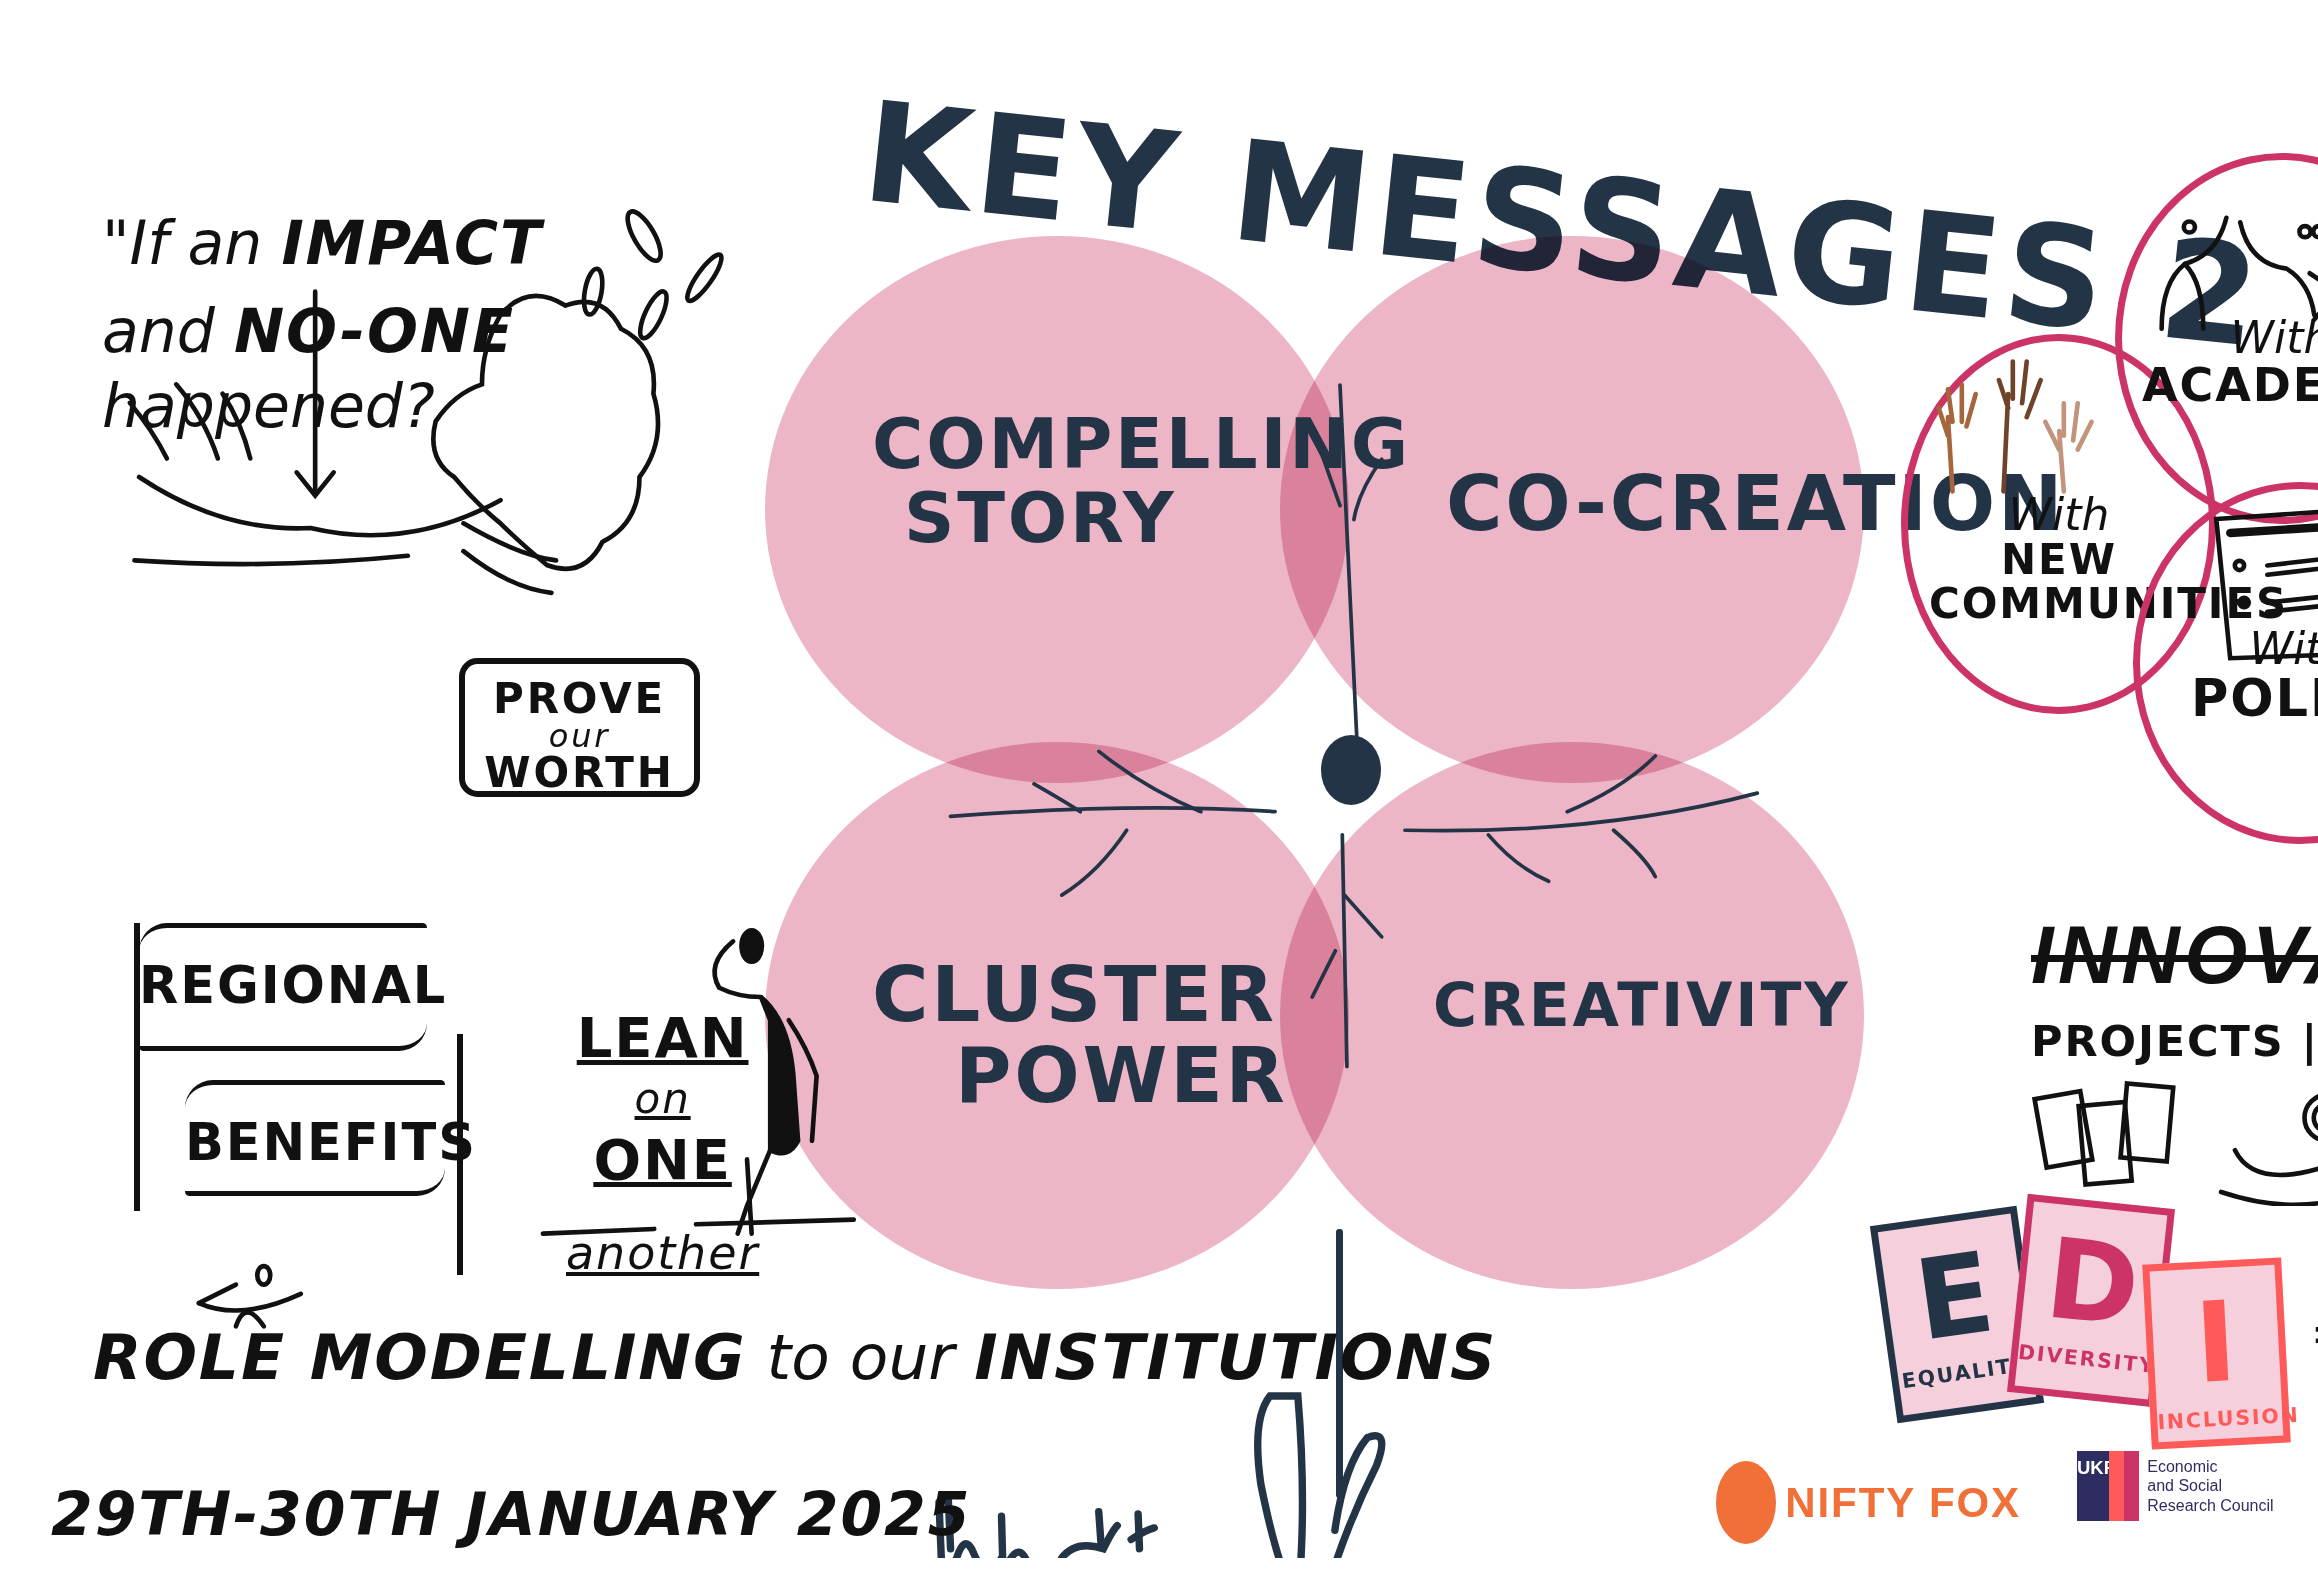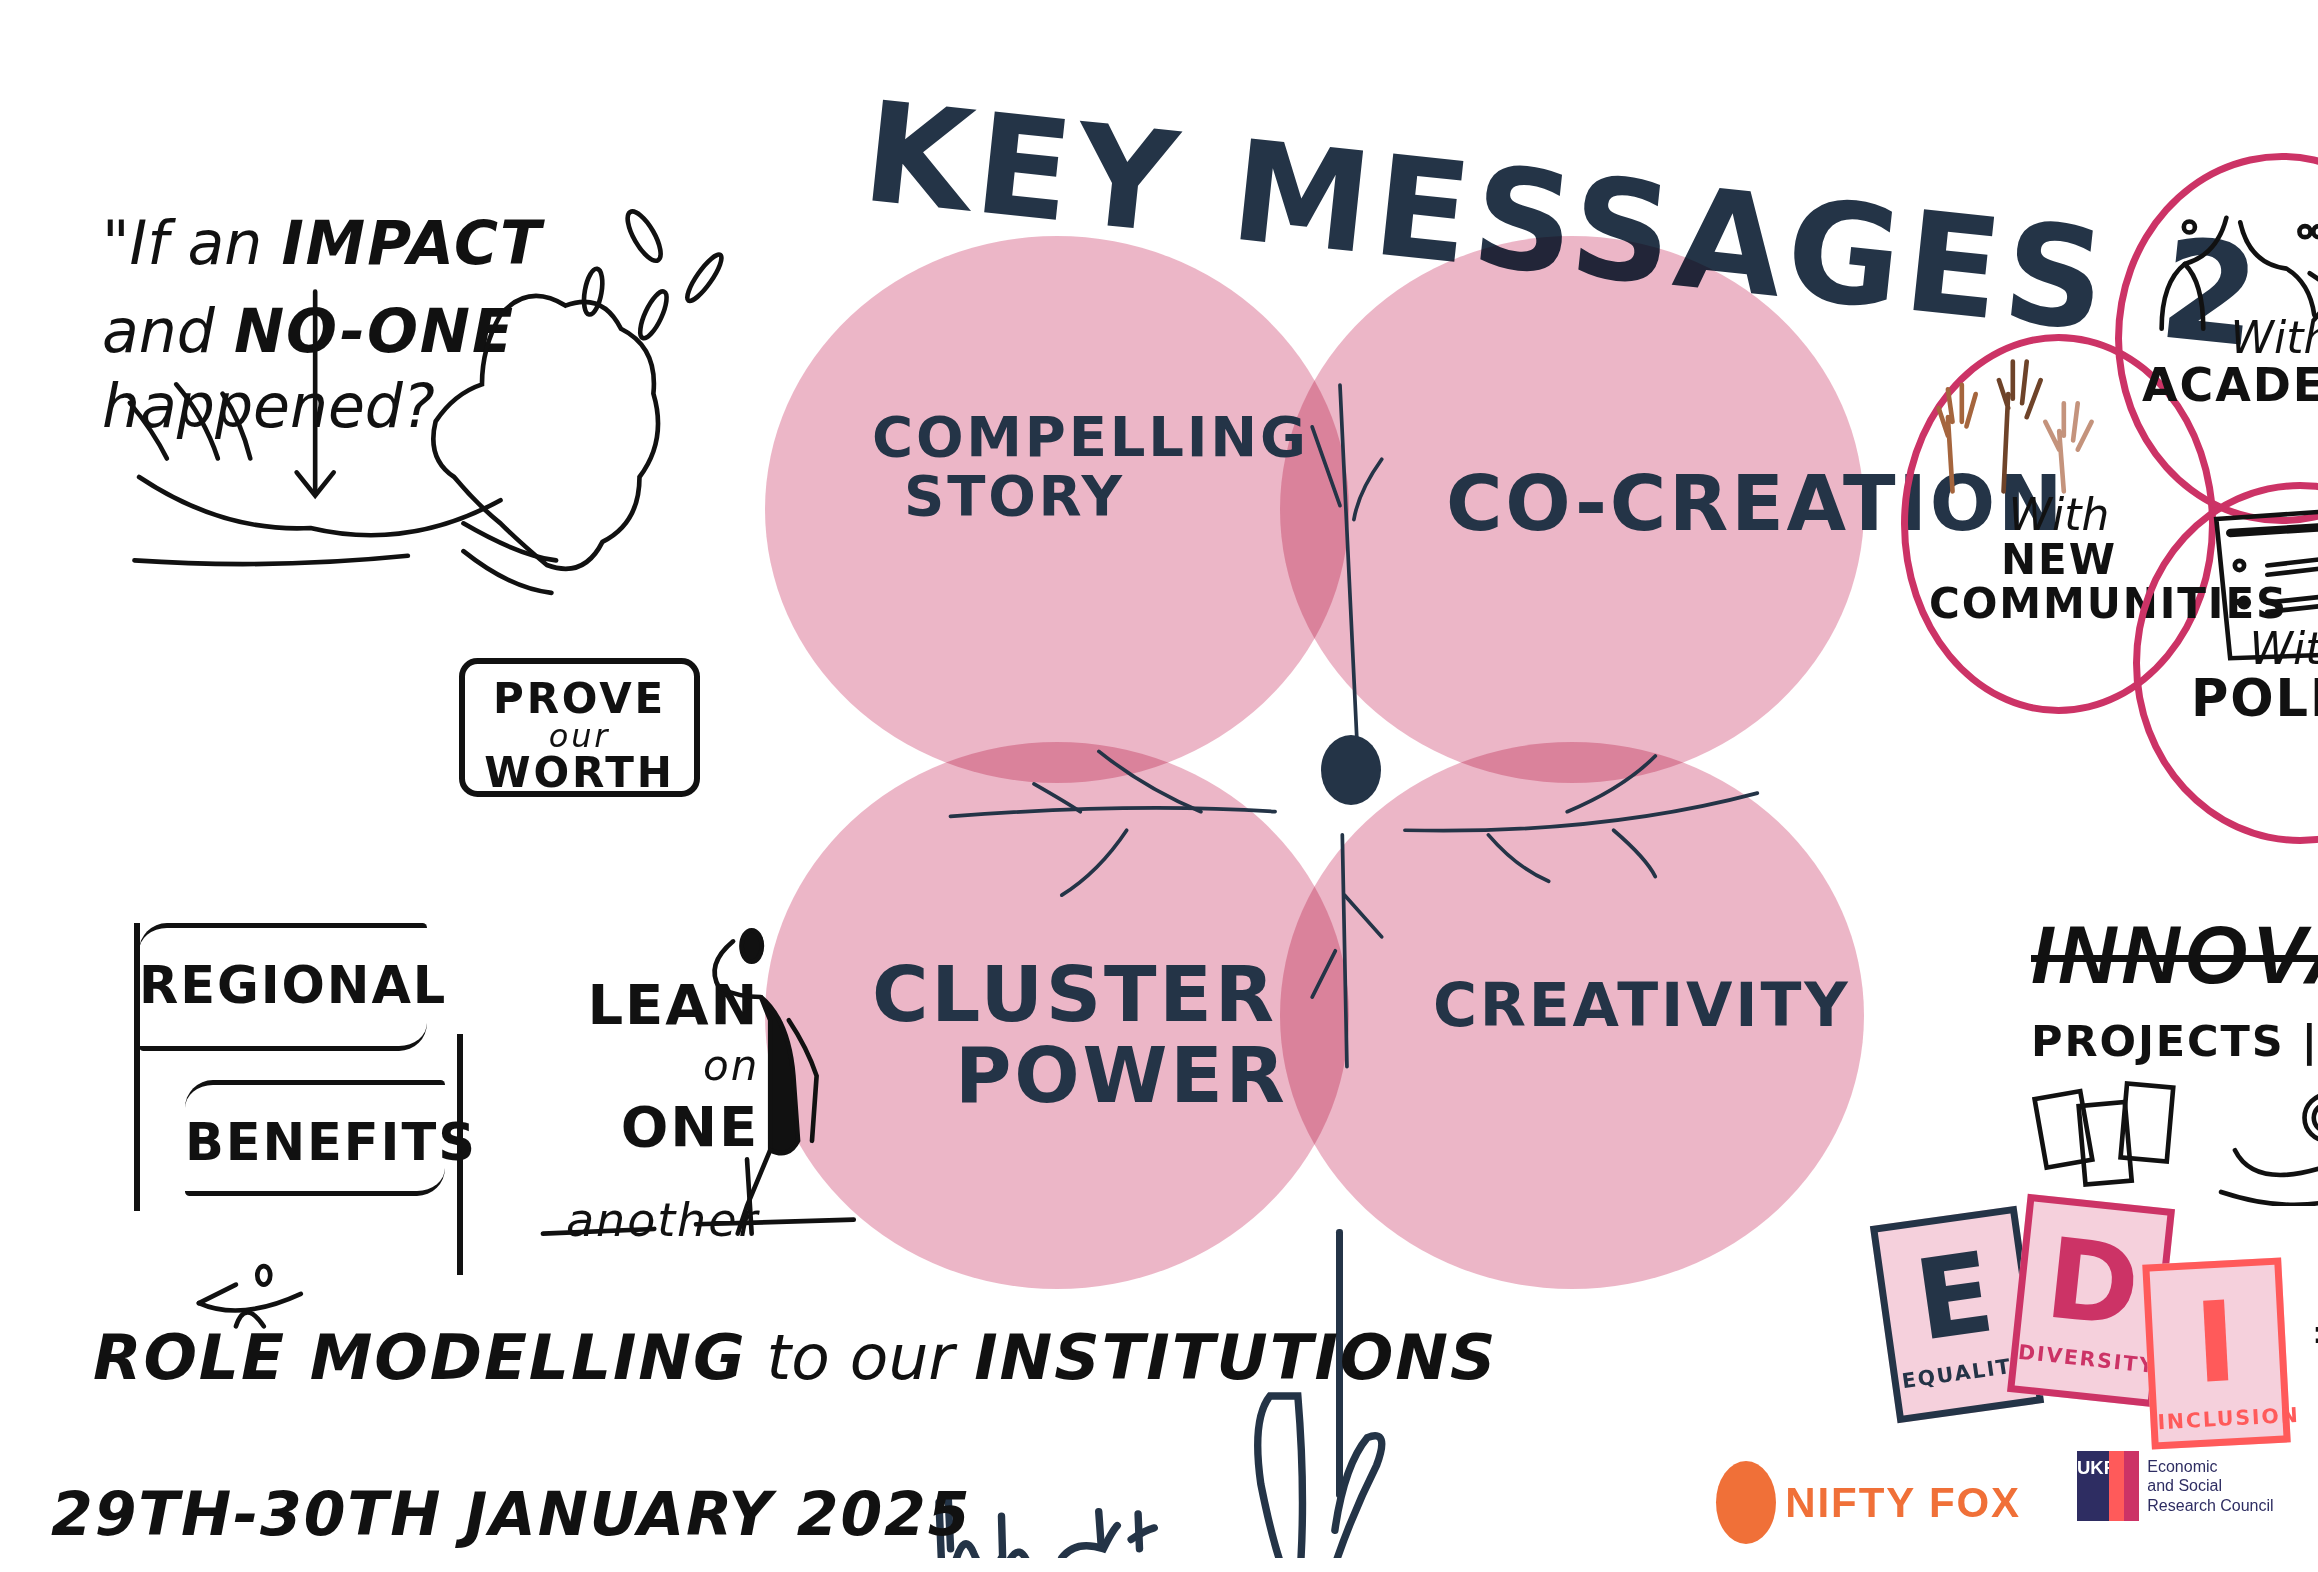--- a/index.html
+++ b/index.html
@@ -15,40 +15,40 @@
 
   
   .petal { position: absolute; width: 584px; height: 547px; border-radius: 50%; background: rgba(226,143,169,0.65); mix-blend-mode: multiply; }
   #petal-tl { left: 765px; top: 236px; }
   #petal-tr { left: 1280px; top: 236px; }
   #petal-bl { left: 765px; top: 742px; }
   #petal-br { left: 1280px; top: 742px; }
   #flower-center { left: 1321px; top: 735px; width: 60px; height: 70px; border-radius: 50%; background: #243447; }
 
   .petal-label { position: absolute; color: #243447; font-family: "DejaVu Sans", sans-serif; font-weight: bold; text-transform: uppercase; line-height: 1.05; letter-spacing: 2.8px; }
-  #lbl-compelling { left: 872px; top: 408px; font-size: 56px; }
+  #lbl-compelling { left: 872px; top: 408px; font-size: 70px; }
   #lbl-cocreation { left: 1446px; top: 464px; font-size: 77px; }
   #lbl-cluster { left: 872px; top: 955px; font-size: 77px; }
   #lbl-creativity { left: 1433px; top: 974px; font-size: 60px; }
 
   
   #quote-block { left: 102px; top: 213px; width: 719px; font-size: 60px; }
   #quote-block .line { display:block; margin-bottom: 15px; white-space: nowrap; }
   #quote-block b { font-weight: bold; text-transform: uppercase; letter-spacing: 1.9px; }
   #prove-bubble { left: 459px; top: 658px; width: 241px; height: 139px; border: 6.5px solid #111; border-radius: 18.5px; font-size: 42px; text-align: center; padding-top: 14px; letter-spacing: 2.8px; }
 
   
   .flag { position: absolute; border: 5.6px solid #111; border-left: none; border-right: none; border-radius: 28px 4.6px 28px 4.6px; font-size: 51px; text-align: center; }
   #flag-regional { left: 139px; top: 923px; width: 288px; height: 128px; padding-top: 32px; }
   #flag-benefits { left: 185px; top: 1080px; width: 260px; height: 116px; padding-top: 32px; }
   .pole { position: absolute; width: 5.6px; background: #111; }
   #pole-left { left: 134px; top: 923px; height: 288px; }
   #pole-right { left: 457px; top: 1034px; height: 241px; }
 
-  #lean-block { left: 566px; top: 977px; font-size: 56px; text-align: right; }
+  #lean-block { left: 566px; top: 1010px; font-size: 56px; text-align: center; text-decoration: underline; }
   #lean-block span { display:block; margin-bottom: 12px; }
 
   #role-modelling { left: 93px; top: 1326px; font-size: 63px; white-space: nowrap; }
   #event-date { left: 51px; top: 1484px; font-size: 60px; white-space: nowrap; }
 
   
   .ring { position: absolute; border: 7.4px solid #cc3366; border-radius: 50%; }
   .ring-text { position: absolute; text-align: center; font-family: "DejaVu Sans", sans-serif; color: #111; line-height: 1.05; }
   .ring-text .with { display:block; font-style: italic; font-size: 44px; }
   .ring-text .who { display:block; font-weight: bold; text-transform: uppercase; letter-spacing: 1.9px; }

